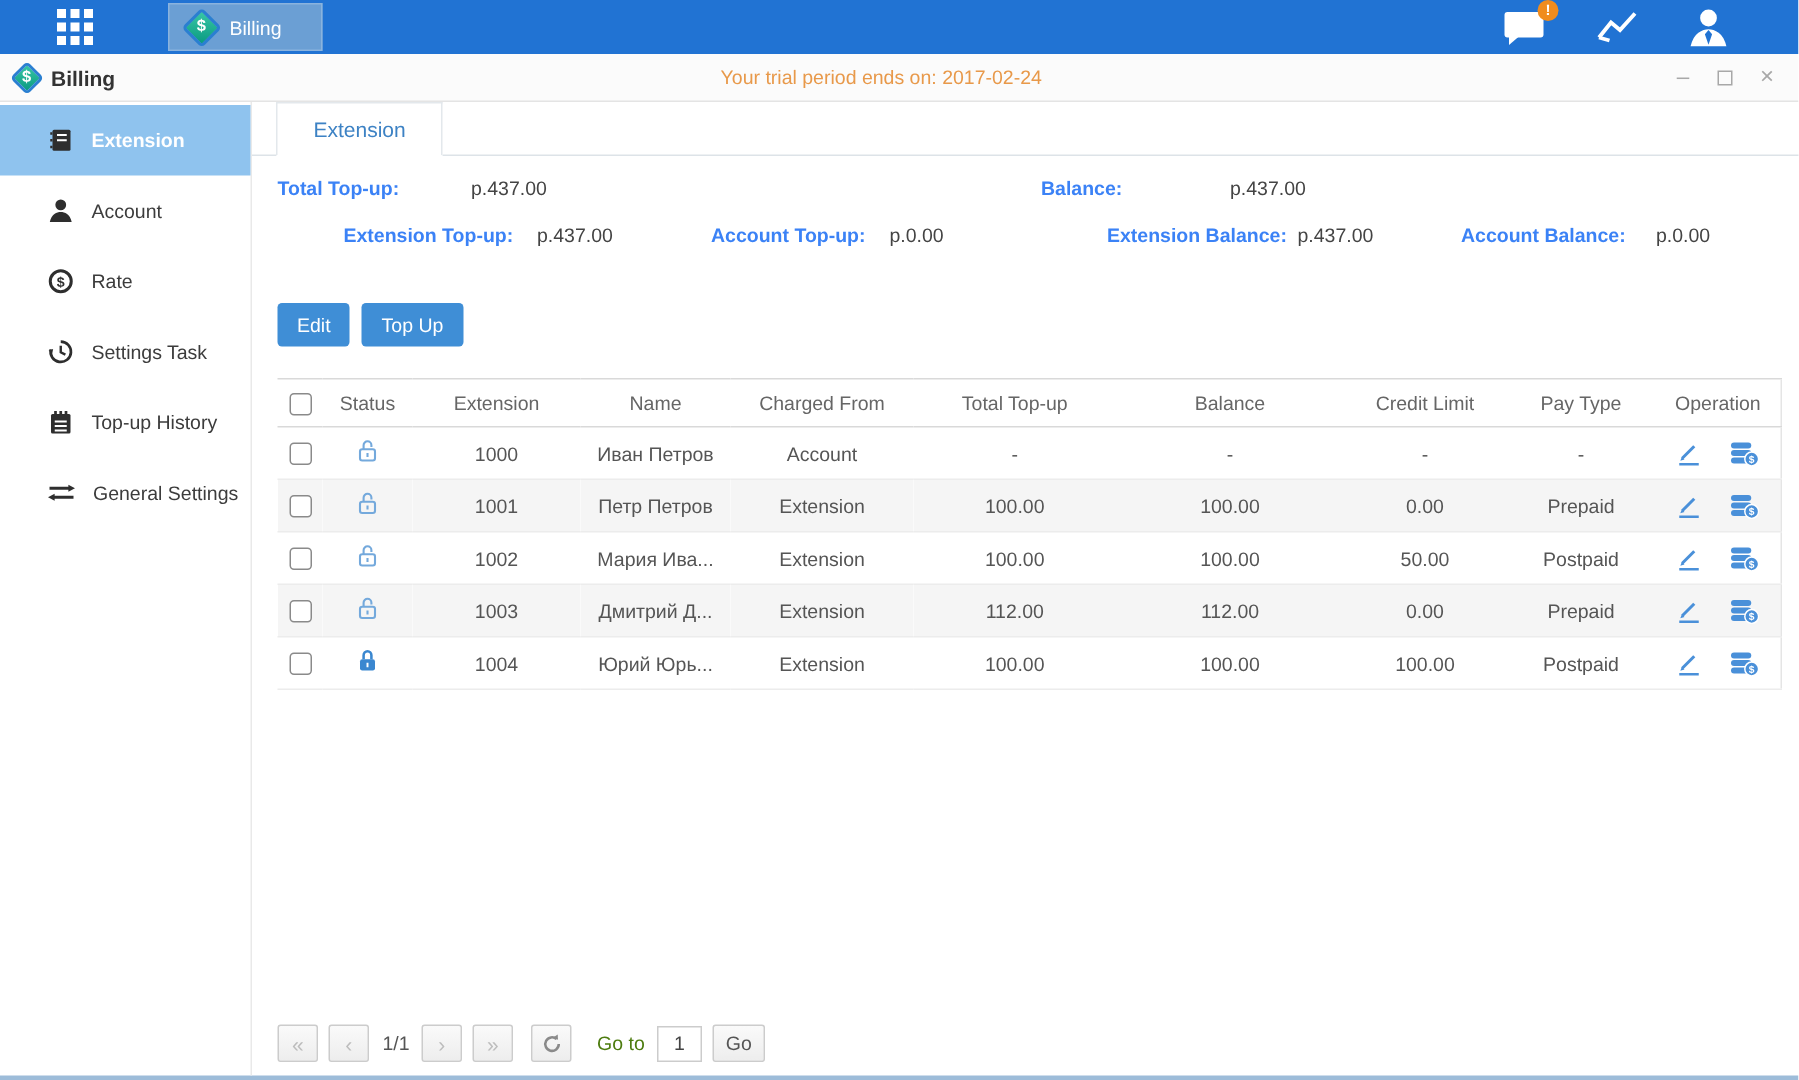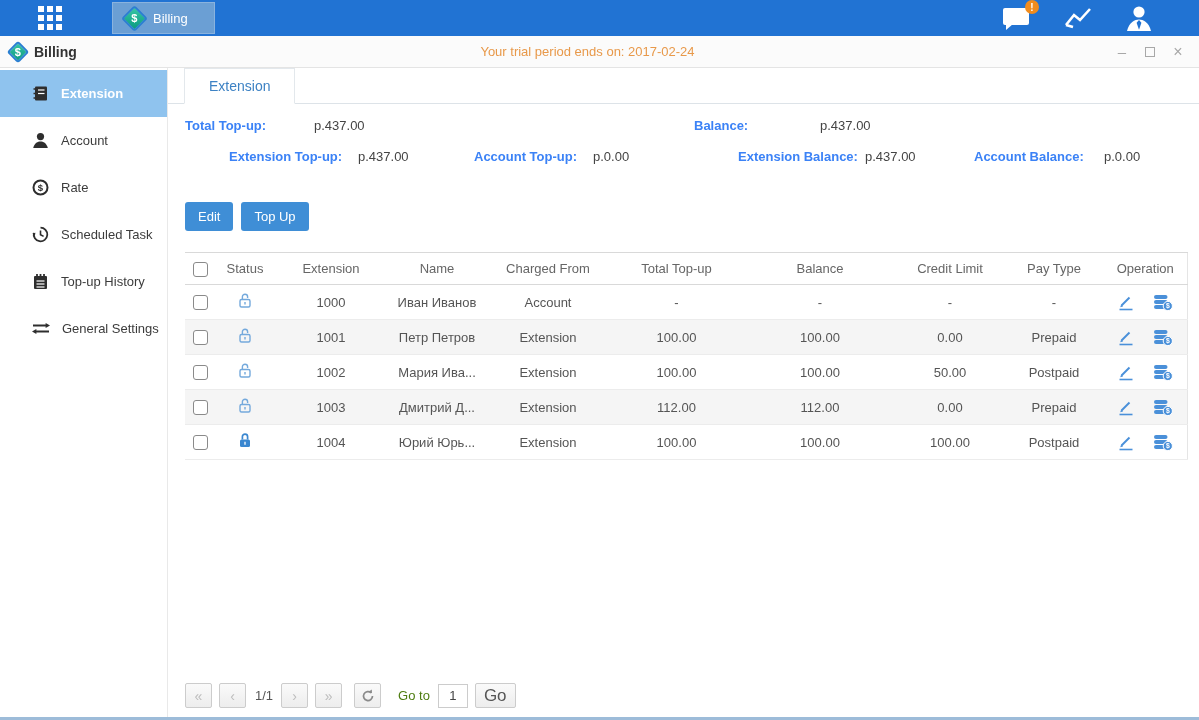--- a/index.html
+++ b/index.html
@@ -62,21 +62,21 @@
   .checkbox { display:inline-block; width:15px; height:15px; border:1px solid #8a8a8a; border-radius:3px; background:#fff; cursor:pointer; vertical-align:middle; }
   .op-cell span { display:inline-flex; margin:0 7px; cursor:pointer; vertical-align:middle; }
   .lock { display:inline-flex; }
 
   
   .pager { margin-top:auto; flex:0 0 auto; display:flex; align-items:center; padding:0 12px 9px 17px; }
   .pg-btn { width:27px; height:25px; background:linear-gradient(#fafafa,#ededed); border:1px solid #ccc; border-radius:2px; display:flex; align-items:center; justify-content:center; color:#bdbdbd; font-size:14px; margin-right:7px; cursor:pointer; }
   .pg-text { color:#555; margin:0 8px 0 2px; }
   .goto-label { color:#4d7c0f; margin:0 8px 0 10px; }
   .goto-input { width:30px; height:24px; border:1px solid #ccc; text-align:center; font-size:13px; color:#444; font-family:inherit; }
-  .go-btn { height:25px; padding:0 8px; background:linear-gradient(#fafafa,#ededed); border:1px solid #ccc; border-radius:2px; color:#555; font-size:17px; margin-left:7px; cursor:pointer; font-family:inherit; }
+  .go-btn { height:25px; padding:0 8px; background:linear-gradient(#fafafa,#ededed); border:1px solid #ccc; border-radius:2px; color:#555; font-size:13px; margin-left:7px; cursor:pointer; font-family:inherit; }
   .pager-right { margin-left:auto; display:flex; align-items:center; gap:12px; color:#555; }
   .page-size { width:50px; height:25px; border:1px solid #ccc; background:#fff; display:flex; align-items:center; justify-content:space-between; padding:0 6px; cursor:pointer; color:#555; }
   .caret { color:#9a9a9a; font-size:10px; }
 </style>
 </head>
 <body>
 
 <div class="root">
 
   <div class="topbar">
@@ -165,21 +165,21 @@
           <text x="8.5" y="12" font-size="9.5" font-weight="bold" fill="#2e2e2e" text-anchor="middle" font-family="Liberation Sans,sans-serif">$</text>
         </svg>
         <span>Rate</span>
       </div>
       <div class="side-item">
         <svg width="17" height="17" viewBox="0 0 17 17">
           <path d="M8.5 1.7 a6.8 6.8 0 1 1 -6.6 5.2" fill="none" stroke="#2e2e2e" stroke-width="1.8"></path>
           <path d="M0.4 7.6 l3 -0.9 -0.6 3.2 Z" fill="#2e2e2e"></path>
           <polyline points="8.5,4.5 8.5,8.8 11.6,10.4" fill="none" stroke="#2e2e2e" stroke-width="1.6"></polyline>
         </svg>
-        <span>Scheduled Task</span>
+        <span>Settings Task</span>
       </div>
       <div class="side-item">
         <svg width="17" height="17" viewBox="0 0 17 17">
           <rect x="2" y="3" width="13" height="13" rx="1" fill="#2e2e2e"></rect>
           <line x1="5" y1="1" x2="5" y2="4" stroke="#2e2e2e" stroke-width="1.8"></line>
           <line x1="8.5" y1="1" x2="8.5" y2="4" stroke="#2e2e2e" stroke-width="1.8"></line>
           <line x1="12" y1="1" x2="12" y2="4" stroke="#2e2e2e" stroke-width="1.8"></line>
           <line x1="4.5" y1="8" x2="12.5" y2="8" stroke="#fff" stroke-width="1.2"></line>
           <line x1="4.5" y1="11" x2="12.5" y2="11" stroke="#fff" stroke-width="1.2"></line>
           <line x1="4.5" y1="14" x2="12.5" y2="14" stroke="#fff" stroke-width="1.2"></line>
@@ -257,21 +257,21 @@
             <span class="lock">
               <svg width="16" height="17" viewBox="0 0 16 17">
                 <rect x="3" y="7.5" width="10" height="7.5" rx="1.5" fill="none" stroke="#74a9dc" stroke-width="1.4"></rect>
                 <path d="M5.4 7.5 V4.8 a2.6 2.6 0 0 1 5.2 0 V6" fill="none" stroke="#74a9dc" stroke-width="1.4"></path>
                 <line x1="8" y1="10" x2="8" y2="12.6" stroke="#74a9dc" stroke-width="1.4"></line>
               </svg>
             </span>
             
           </td>
           <td>1000</td>
-          <td>Иван Иванов</td>
+          <td>Иван Петров</td>
           <td>Account</td>
           <td>-</td>
           <td>-</td>
           <td>-</td>
           <td>-</td>
           <td class="op-cell">
             <span>
               <svg width="18" height="17" viewBox="0 0 18 17">
                 <line x1="4.5" y1="11.5" x2="12.5" y2="3.5" stroke="#4a90d9" stroke-width="2"></line>
                 <path d="M3.2 13.2 l1 -2.6 1.8 1.8 Z" fill="#4a90d9"></path>

